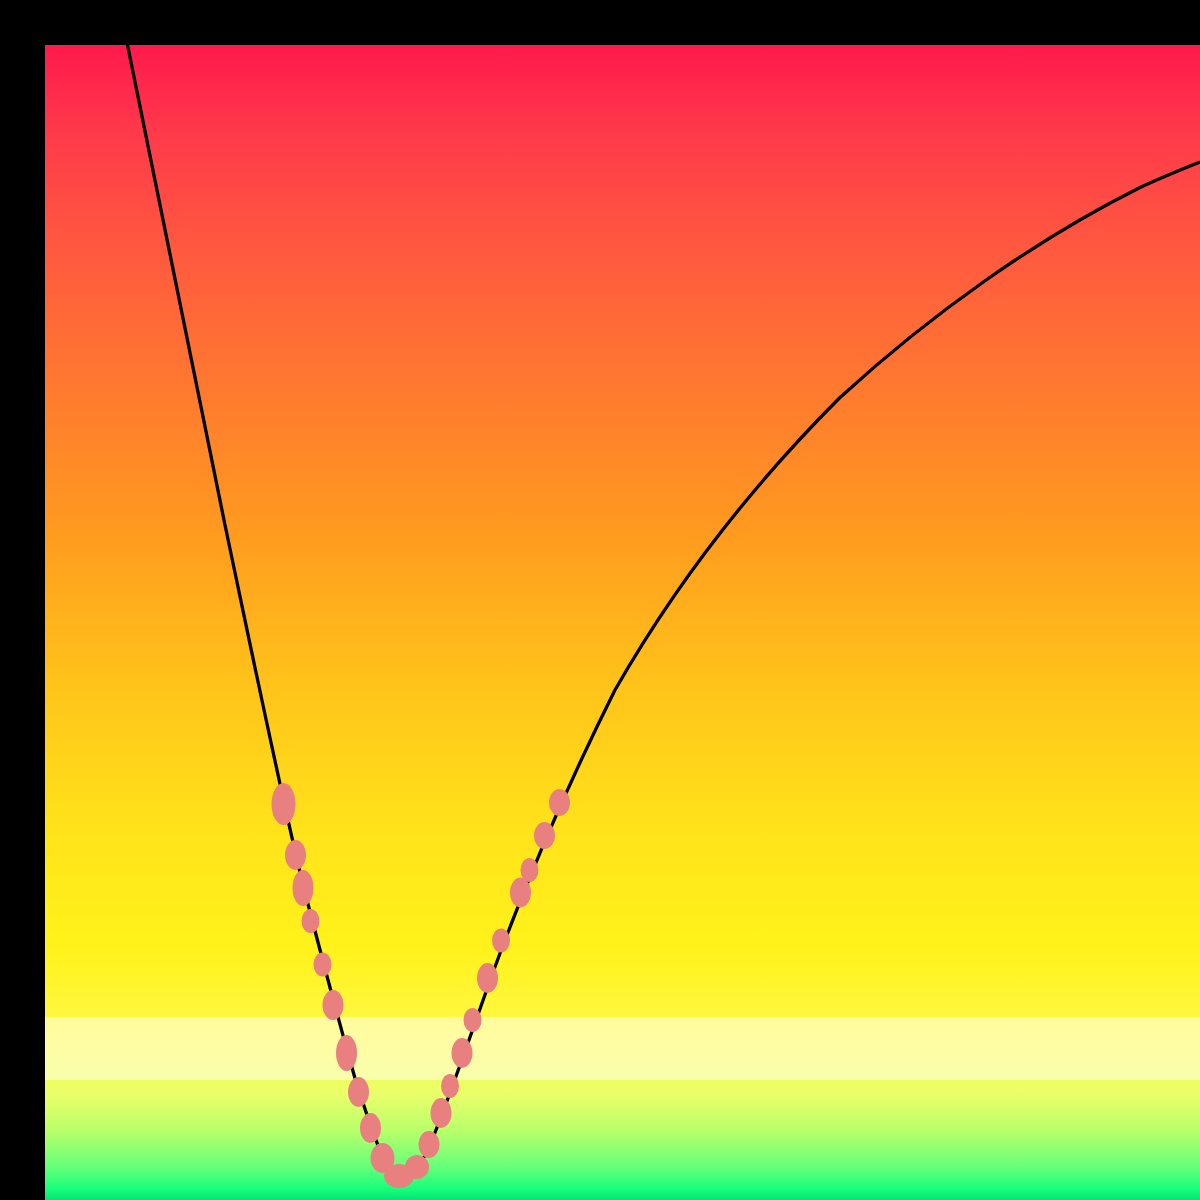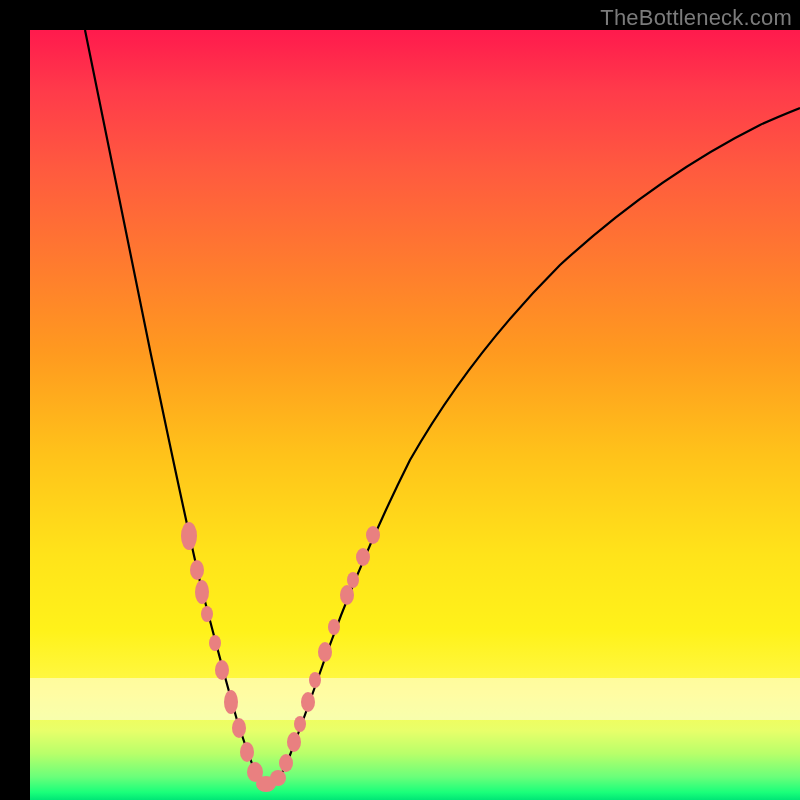--- a/index.html
+++ b/index.html
@@ -77,21 +77,20 @@
   }
   .marker {
     fill: #e98080;
     stroke: none;
   }
 </style>
 </head>
 <body>
 
 <div class="frame">
-  <div class="watermark">TheBottleneck.com</div>
 
   <div class="plot-area">
     <div class="gradient"></div>
     <div class="pale-band"></div>
 
     <svg class="curve" viewBox="0 0 770 770" width="770" height="770">
       <path class="curve-path" d="M55 0 C 80 120, 100 220, 120 320 C 140 415, 157 498, 172 560 C 185 610, 197 655, 207 690 C 215 715, 222 735, 228 748 C 231 753, 234 756, 238 756 C 245 756, 252 746, 260 725 C 270 700, 282 665, 298 620 C 318 565, 345 500, 380 430 C 420 360, 470 295, 530 235 C 590 180, 660 130, 730 95 C 745 88, 760 82, 770 78"></path>
       <g id="marker-group">
           <ellipse cx="159" cy="506" rx="8" ry="14" class="marker"></ellipse>
           <ellipse cx="167" cy="540" rx="7" ry="10" class="marker"></ellipse>

